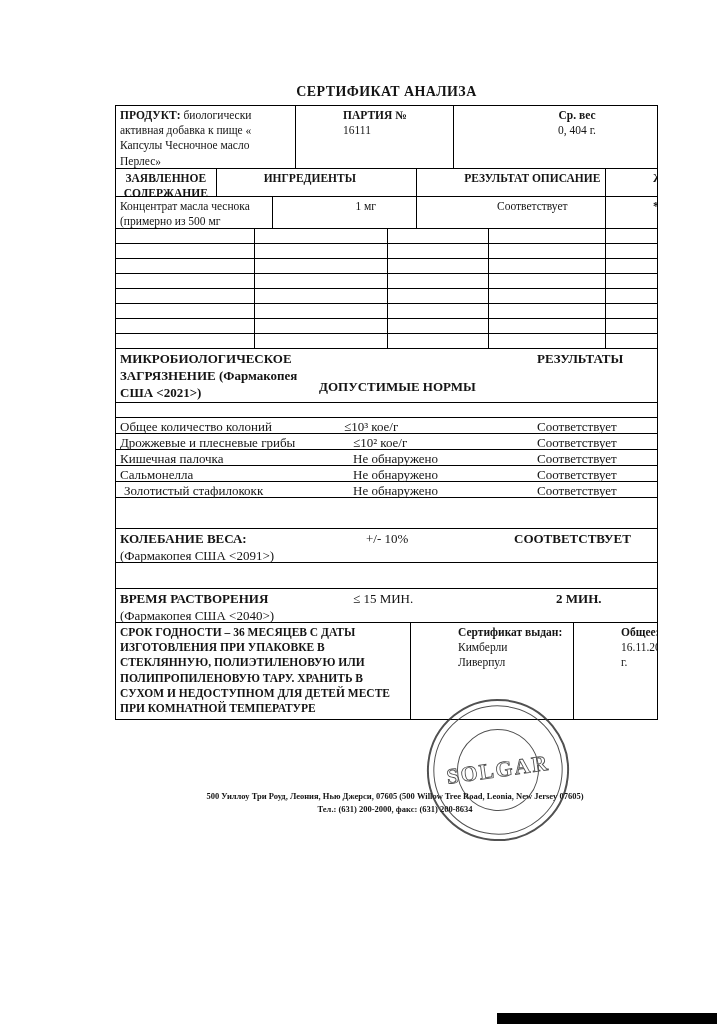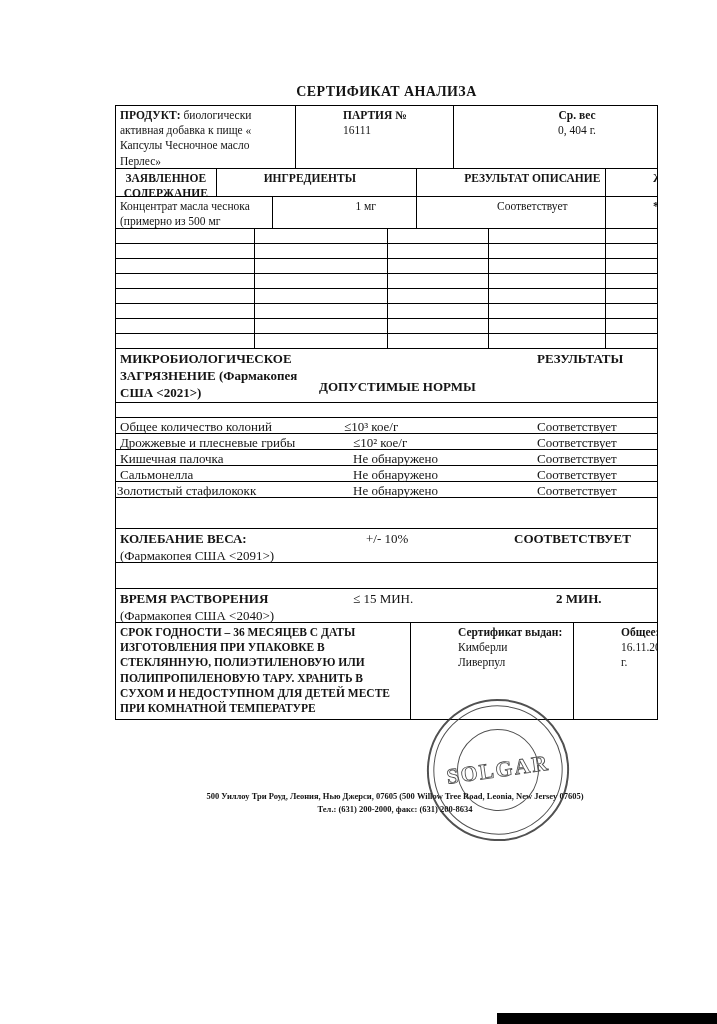--- a/index.html
+++ b/index.html
@@ -169,21 +169,21 @@
     <span class="abs" style="left:4px;top:1px">Кишечная палочка</span>
     <span class="abs" style="left:237px;top:1px">Не обнаружено</span>
     <span class="abs" style="left:421px;top:1px">Соответствует</span>
   </div>
   <div class="row rm">
     <span class="abs" style="left:4px;top:1px">Сальмонелла</span>
     <span class="abs" style="left:237px;top:1px">Не обнаружено</span>
     <span class="abs" style="left:421px;top:1px">Соответствует</span>
   </div>
   <div class="row rm">
-    <span class="abs" style="left:1px;top:1px">Золотистый стафилококк</span>
+    <span class="abs" style="left:8px;top:1px">Золотистый стафилококк</span>
     <span class="abs" style="left:237px;top:1px">Не обнаружено</span>
     <span class="abs" style="left:421px;top:1px">Соответствует</span>
   </div>
 
   <div class="row rgap1"></div>
 
   <div class="row rwv">
     <div class="abs wrap" style="left:4px;top:2px;width:240px">
       <span class="b">КОЛЕБАНИЕ ВЕСА:</span><br>
       <span>(Фармакопея США &lt;2091&gt;)</span>

